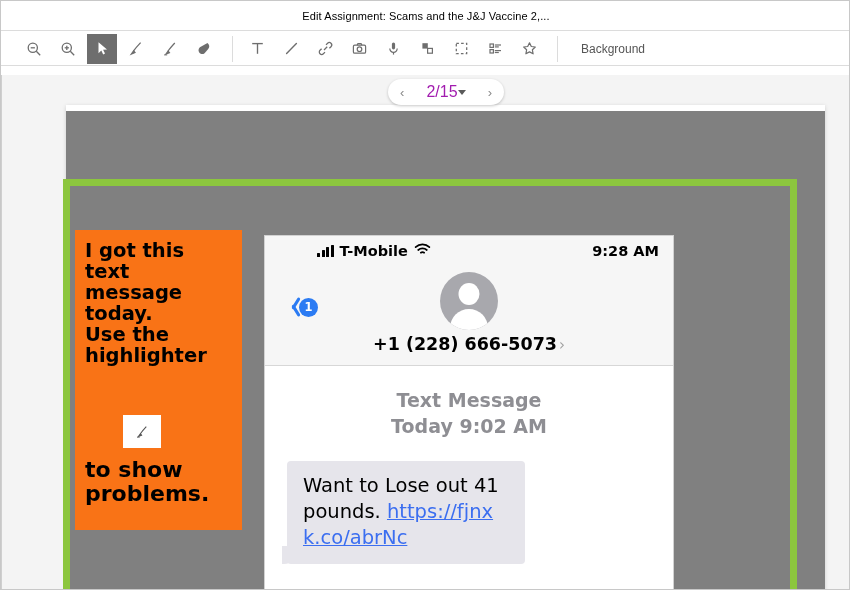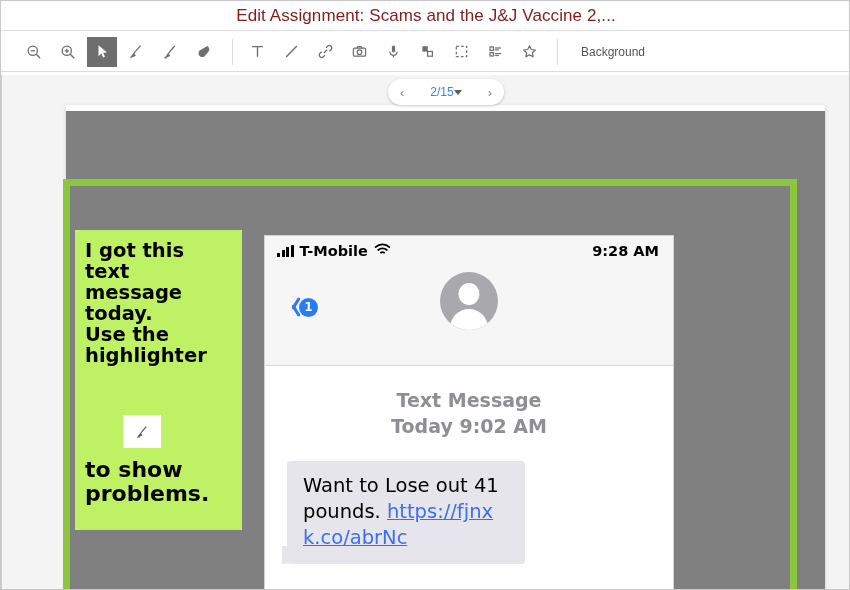--- a/index.html
+++ b/index.html
@@ -19,28 +19,28 @@
 
   
   .titlebar {
     position: absolute; left: 0; top: 0;
     width: 850px; height: 30px;
     background: #ffffff;
     border-bottom: 1px solid #dcdcdc;
     display: flex; align-items: center; justify-content: center;
   }
   .titlebar .title {
-    font-size: 17px; color: #7f1d1d; letter-spacing: .1px;
+    font-size: 11px; color: #000000; letter-spacing: .1px;
     white-space: nowrap;
   }
 
   
   .toolbar {
     position: absolute; left: 0; top: 31px;
-    width: 850px; height: 40px;
+    width: 850px; height: 34px;
     background: #ffffff;
     border-bottom: 1px solid #dcdcdc;
     display: flex; align-items: center;
     padding-left: 18px;
   }
   .tool {
     width: 30px; height: 30px;
     display: flex; align-items: center; justify-content: center;
     color: #6e6e6e;
     flex: 0 0 auto;
@@ -69,21 +69,21 @@
     position: absolute; left: 386px; top: 4px;
     width: 116px; height: 26px;
     background: #ffffff;
     border-radius: 14px;
     box-shadow: 0 1px 3px rgba(0,0,0,.22);
     display: flex; align-items: center; justify-content: space-between;
     padding: 0 12px; z-index: 40;
   }
   .pagenav .arrow { font-size: 13px; color: #8a8a8a; line-height: 1; }
   .pagenav .counter {
-    font-size: 12px; color: #3b82f6; display: flex;
+    font-size: 16px; color: #a21caf; display: flex;
     align-items: center; gap: 0;
   }
   .pagenav .caret {
     width: 0; height: 0;
     border-left: 4px solid transparent;
     border-right: 4px solid transparent;
     border-top: 5px solid #5a5a5a;
   }
 
   
@@ -106,21 +106,21 @@
     width: 734px; height: 467px;
     border: 7px solid #8cc63e;
     z-index: 20;
     pointer-events: none;
   }
 
   
   .sticky {
     position: absolute; left: 73px; top: 155px;
     width: 167px; height: 300px;
-    background: #bef264;
+    background: #f97316;
     z-index: 25;
     padding: 10px 8px 0 10px;
   }
   .sticky .note-text {
     font-family: "DejaVu Sans", sans-serif;
     font-weight: bold;
     font-size: 19.5px;
     line-height: 1.08;
     color: #000000;
     white-space: pre-line;
@@ -145,21 +145,21 @@
     background: #ffffff;
     border: 1px solid #d2d2d2;
     z-index: 24;
     overflow: hidden;
   }
   .phone-header { background: #f6f6f6; }
   .statusbar {
     height: 30px; display: flex; align-items: center;
     padding: 0 14px 0 12px;
     font-family: "DejaVu Sans", sans-serif;
-    font-size: 14.5px; font-weight: bold; color: #000;
+    font-size: 14.5px; font-weight: bold; color: #000; margin-left: 40px;
   }
   .sb-left { display: flex; align-items: center; gap: 6px; flex: 1; }
   .sb-center { flex: 0 0 auto; }
   .sb-right { display: flex; align-items: center; gap: 6px; flex: 1; justify-content: flex-end; }
   .signal { display: flex; align-items: flex-end; gap: 1.5px; height: 12px; }
   .signal i { width: 3px; background: #000; border-radius: .5px; display:block; }
   .signal i:nth-child(1){height:4px}
   .signal i:nth-child(2){height:7px}
   .signal i:nth-child(3){height:10px}
   .signal i:nth-child(4){height:12px}
@@ -431,20 +431,23 @@
 
         <div class="contactbar">
           <span class="backchev">
             <span class="chev"></span>
             <span class="badge">1</span>
           </span>
           <span class="avatar">
             <span class="head"></span>
               <span class="body"></span>
           </span>
+          <div class="contact-num">
+            <span>+1 (228) 666-5073</span><span class="c">›</span>
+          </div>
         </div>
       </div>
 
       <div class="convo">
         <div class="msg-meta">Text Message</div>
         <div class="msg-meta">Today 9:02 AM</div>
 
         <div class="bubble-row">
           <div class="bubble"><span>Want to Lose out 41 pounds. </span><span class="link">https://fjnxk.co/abrNc</span></div>
         </div>

